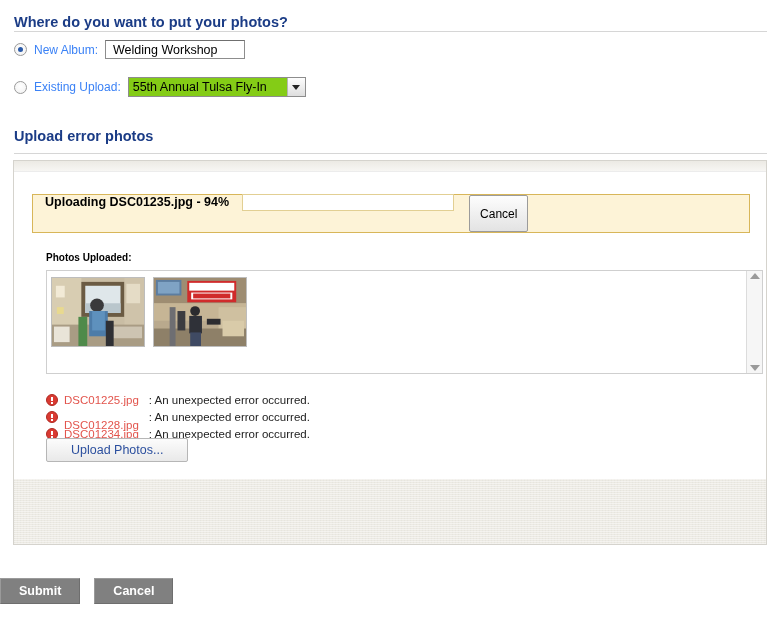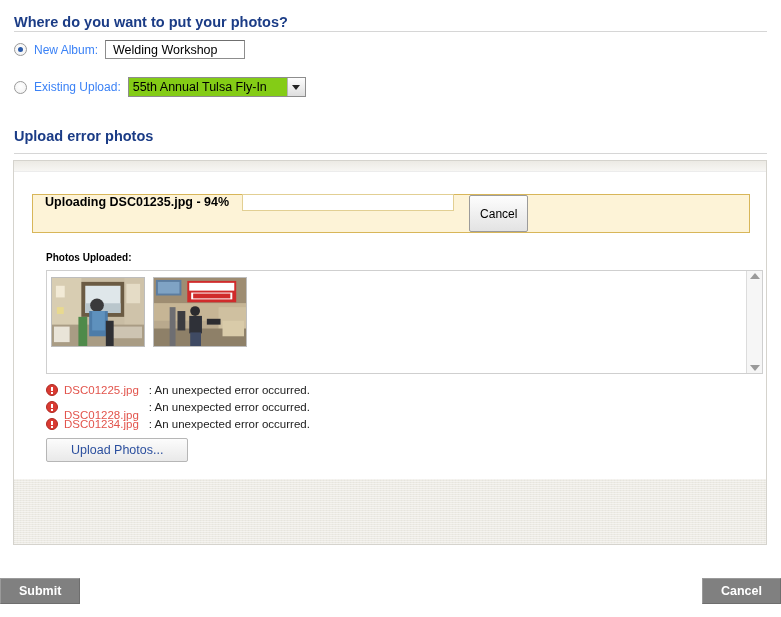--- a/index.html
+++ b/index.html
@@ -262,21 +262,21 @@
     border-right: 5px solid transparent;
     cursor: pointer;
   }
   .sb-arrow.up   { border-bottom: 6px solid #9a9a9a; }
   .sb-arrow.down { border-top: 6px solid #9a9a9a; }
 
   
   #error-list {
     position: absolute;
     left: 32px;
-    top: 210px;
+    top: 220px;
   }
   .error-row {
     display: flex;
     align-items: center;
     height: 16px;
     margin-bottom: 1px;
     font-size: 11.5px;
   }
   .error-icon {
     width: 12px; height: 12px;
@@ -322,22 +322,22 @@
     cursor: pointer;
   }
 
   
   #bottom-bar {
     position: absolute;
     left: 0;
     top: 578px;
     width: 781px;
     display: flex;
-    justify-content: space-between;
-    gap: 22px;
+    justify-content: flex-start;
+    gap: 14px;
   }
   .gray-button {
     font-family: "Liberation Sans", sans-serif;
     font-size: 12.5px;
     font-weight: bold;
     color: #ffffff;
     background: #808080;
     border: 1px solid #6e6e6e;
     border-top-color: #9a9a9a;
     border-left-color: #9a9a9a;

